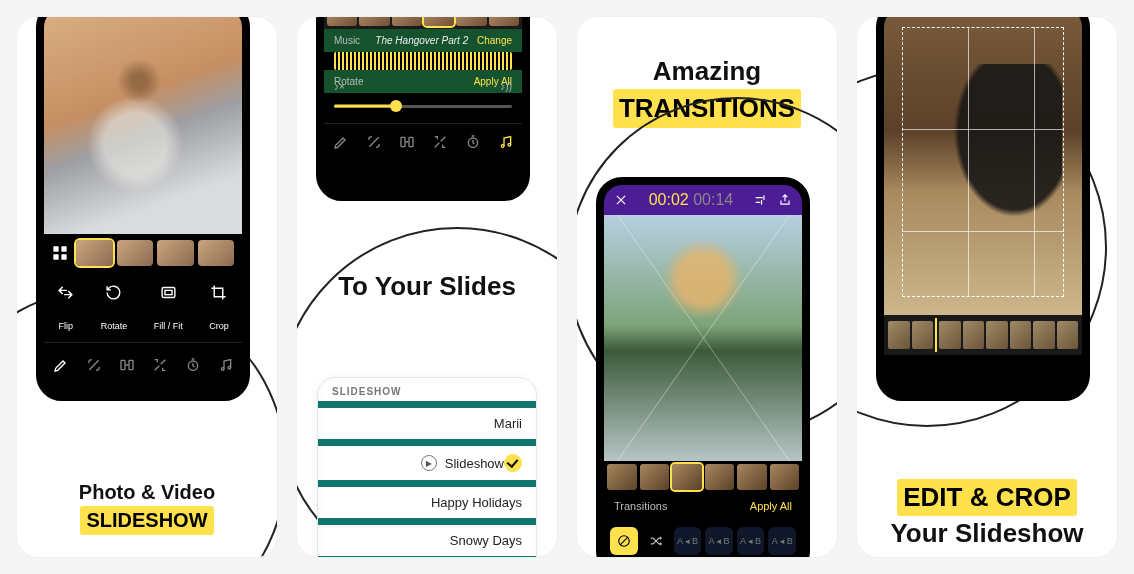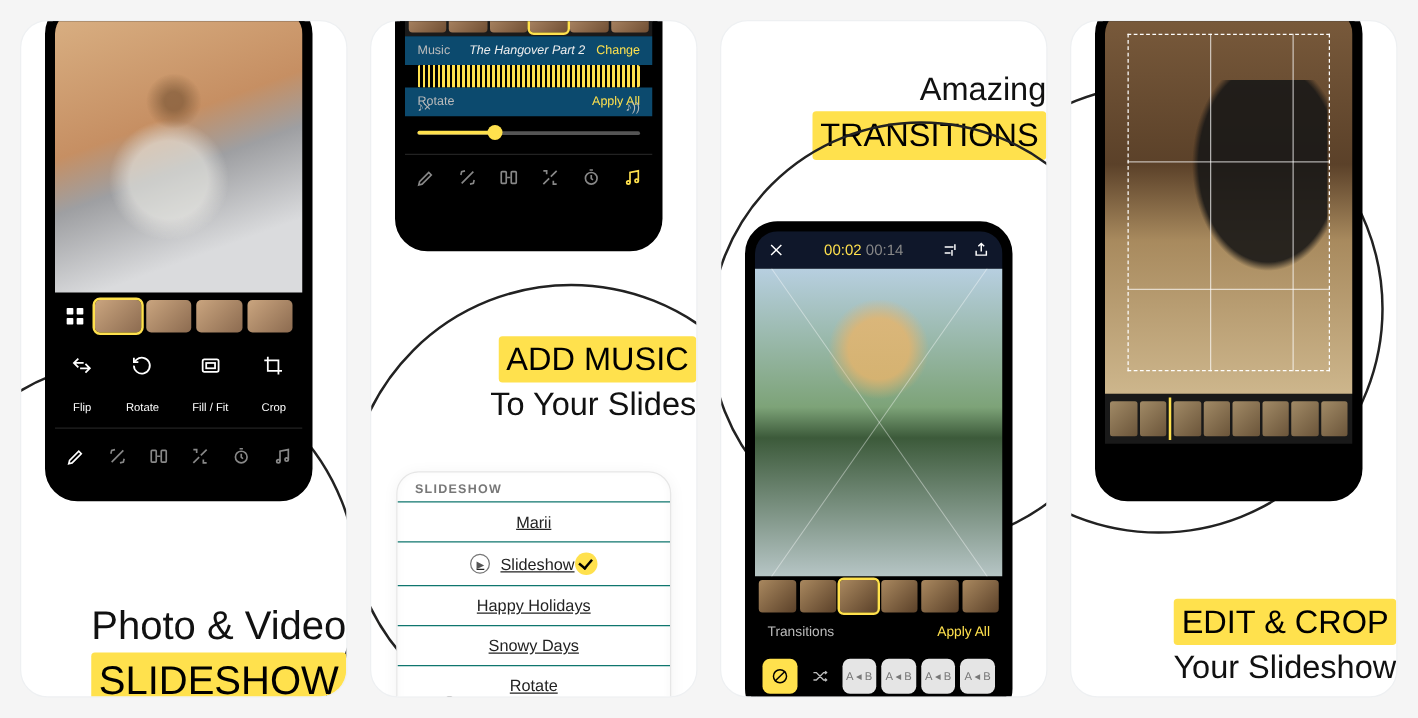--- a/index.html
+++ b/index.html
@@ -11,92 +11,92 @@
   }
   *{box-sizing:border-box;margin:0;padding:0;font-family:-apple-system,Helvetica,Arial,sans-serif;}
   body{background:#f5f5f5;width:1134px;height:574px;overflow:hidden;}
   .stage{width:1134px;height:574px;display:flex;gap:18px;padding:16px;}
   .card{flex:1;background:#fff;border-radius:22px;border:1px solid #eef0f2;position:relative;overflow:hidden;}
 
   .ring{position:absolute;border:2px solid #222;border-radius:50%;pointer-events:none;}
   .phone{position:absolute;background:#000;border-radius:26px;overflow:hidden;border:8px solid #000;}
 
   
-  .caption{position:absolute;text-align:right;font-weight:400;}
+  .caption{position:absolute;text-align:center;font-weight:700;}
   .caption .hl{display:inline-block;background:var(--yellow);padding:1px 6px;border-radius:3px;}
   .caption .plain{color:#111;}
 
   
   .c1 .ring{width:360px;height:360px;left:-90px;top:270px;}
   .c1 .phone{width:214px;height:400px;left:19px;top:-16px;}
   .preview1{height:225px;background:linear-gradient(160deg,#d9b083 0%,#c68f63 40%,#9e9fa2 55%,#dadbdd 80%);position:relative;}
   .preview1::after{content:"";position:absolute;inset:0;background:
     radial-gradient(circle at 48% 32%,#6a4a2c 0 4%,transparent 12%),
     radial-gradient(circle at 46% 60%,#f3f2ec 0 18%,transparent 28%);
     mix-blend-mode:normal;opacity:.55;}
   .thumbs{height:38px;background:#000;display:flex;align-items:center;padding:0 8px;gap:4px;}
   .grid-icon{width:16px;height:16px;color:#fff;flex-shrink:0;margin-right:4px;}
   .thumb{flex:1;height:26px;border-radius:4px;background:linear-gradient(135deg,#caa57f,#8c6b50);} 
   .thumb.sel{outline:2px solid var(--yellow);}
   .tools{height:70px;background:#000;display:flex;justify-content:space-around;align-items:center;color:#fff;font-size:9px;}
   .toolbtn{display:flex;flex-direction:column;align-items:center;gap:20px;}
   .toolbtn svg{width:17px;height:17px;}
   .iconrow{height:44px;background:#000;border-top:1px solid #222;display:flex;justify-content:space-around;align-items:center;color:#888;}
   .iconrow svg,.iconrow .gl{width:16px;height:16px;}
-  .c1 .caption{left:0;right:0;top:462px;font-size:32px;line-height:1.35;}
+  .c1 .caption{left:0;right:0;top:462px;font-size:20px;line-height:1.35;}
 
   
   .c2 .ring{width:360px;height:360px;left:-20px;top:210px;}
   .c2 .phone.top{width:214px;height:220px;left:19px;top:-36px;}
   .mt-thumbs{height:40px;background:#1a1a1a;display:flex;gap:2px;padding:3px;}
   .mt-thumbs .t{flex:1;border-radius:3px;background:linear-gradient(135deg,#c8a07a,#704f34);}
   .mt-thumbs .t.sel{outline:2px solid var(--yellow);}
-  .mt-row{background:#0c4a6e;color:#ddd;font-size:10px;display:flex;justify-content:space-between;align-items:center;padding:6px 10px;}
+  .mt-row{background:#14532d;color:#ddd;font-size:10px;display:flex;justify-content:space-between;align-items:center;padding:6px 10px;}
   .mt-row .lbl{color:#bbb;}
   .mt-row .val{color:#eee;font-style:italic;}
   .mt-row .chg{color:var(--yellow);margin-left:6px;}
   .wave{height:18px;background:repeating-linear-gradient(90deg,var(--yellow) 0 2px,#000 2px 4px);margin:0 10px;border-radius:2px;}
   .slider{height:22px;display:flex;align-items:center;position:relative;margin:2px 10px 6px;}
   .slider .track{flex:1;height:3px;background:#555;border-radius:2px;}
   .slider .fill{position:absolute;left:0;top:50%;transform:translateY(-50%);height:3px;width:35%;background:var(--yellow);border-radius:2px;}
   .slider .knob{position:absolute;left:35%;top:50%;transform:translate(-50%,-50%);width:12px;height:12px;border-radius:50%;background:var(--yellow);}
   .slider .mn,.slider .mx{position:absolute;top:-14px;font-size:10px;color:#bbb;}
   .slider .mn{left:0;} .slider .mx{right:0;}
 
   .c2 .caption.m{left:0;right:0;top:252px;font-size:26px;line-height:1.35;}
 
   .c2 .listcard{position:absolute;left:20px;right:20px;top:360px;height:220px;background:#fff;border-radius:18px;border:1px solid #e6e6e6;box-shadow:0 -2px 8px rgba(0,0,0,.04) inset, 0 2px 12px rgba(0,0,0,.05);overflow:hidden;}
   .c2 .listcard .hdr{padding:8px 14px 4px;font-size:10px;letter-spacing:1px;color:#777;font-weight:700;}
-  .c2 .listcard .item{display:flex;align-items:center;justify-content:center;padding:8px 14px;border-top:1px solid #0f766e;font-size:13px;color:#222;text-decoration:underline;}
+  .c2 .listcard .item{display:flex;align-items:center;justify-content:flex-end;padding:8px 14px;border-top:7px solid #0f766e;font-size:13px;color:#222;}
   .c2 .listcard .item:first-of-type{border-top:none;}
   .c2 .listcard .item .left{display:flex;align-items:center;gap:8px;}
   .playcirc{width:16px;height:16px;border:1px solid #777;border-radius:50%;display:flex;align-items:center;justify-content:center;font-size:8px;color:#555;}
   .check{width:18px;height:18px;border-radius:50%;background:var(--yellow);position:relative;}
   .check::after{content:"";position:absolute;left:5px;top:3px;width:5px;height:8px;border:2px solid #000;border-top:none;border-left:none;transform:rotate(40deg);}
 
   
   .c3 .ring{width:340px;height:340px;left:-10px;top:80px;}
   .c3 .caption.t{left:0;right:0;top:36px;font-size:26px;line-height:1.4;}
   .c3 .phone{width:214px;height:400px;left:19px;top:160px;}
-  .tbar{height:30px;background:#0f172a;display:flex;align-items:center;justify-content:space-between;padding:0 10px;color:#fff;font-size:12px;}
+  .tbar{height:30px;background:#4c1d95;display:flex;align-items:center;justify-content:space-between;padding:0 10px;color:#fff;font-size:16px;}
   .tbar .icons{display:flex;gap:10px;align-items:center;}
   .tbar svg{width:14px;height:14px;}
   .tbar .cur{color:var(--yellow);}
   .tpreview{height:246px;background:linear-gradient(180deg,#b7cfe0 0%,#7da378 45%,#3c5a3a 55%,#b6c5c5 100%);position:relative;}
   .tpreview::before,.tpreview::after{content:"";position:absolute;}
   .tpreview::before{left:50%;top:0;bottom:0;width:0;border-left:1px solid rgba(255,255,255,.4);transform:skewX(35deg);}
   .tpreview::after{left:50%;top:0;bottom:0;width:0;border-left:1px solid rgba(255,255,255,.4);transform:skewX(-35deg);}
   .tpreview .sun{position:absolute;left:22%;top:10%;right:22%;height:40%;background:radial-gradient(circle at 50% 40%,#e8b46a 0 30%,transparent 50%);opacity:.8;}
   .thumbs2{height:32px;background:#000;display:flex;gap:3px;padding:3px;}
   .thumbs2 .t{flex:1;border-radius:3px;background:linear-gradient(135deg,#a9885f,#5b4129);}
   .thumbs2 .t.sel{outline:2px solid var(--yellow);}
   .trow{height:26px;background:#000;display:flex;align-items:center;justify-content:space-between;color:#bbb;font-size:11px;padding:0 10px;}
   .trow .aa{color:var(--yellow);}
   .trbtns{height:44px;background:#000;display:flex;align-items:center;gap:4px;padding:0 6px;}
-  .trbtns .b{flex:1;height:28px;border-radius:6px;background:#e5e5e5;color:#777;font-size:9px;display:flex;align-items:center;justify-content:center;}
+  .trbtns .b{flex:1;height:28px;border-radius:6px;background:#0f172a;color:#777;font-size:9px;display:flex;align-items:center;justify-content:center;}
   .trbtns .b.first{background:var(--yellow);color:#000;}
   .trbtns .shuffle{width:28px;flex:none;background:#000;color:#bbb;}
 
   
   .c4 .ring{width:360px;height:360px;left:-110px;top:50px;}
   .c4 .phone{width:214px;height:400px;left:19px;top:-16px;}
   .crop{height:306px;background:linear-gradient(180deg,#7a5b3c 0%,#5b4129 40%,#a88a5e 60%,#cdb68c 100%);position:relative;}
   .crop::after{content:"";position:absolute;inset:18px;border:1.5px dashed #fff;}
   .crop .gl{position:absolute;left:18px;right:18px;top:calc(18px + 33.3%);height:0;border-top:1px solid rgba(255,255,255,.65);}
   .crop .gl2{top:calc(18px + 66.6%);}
@@ -242,21 +242,20 @@
             <path d="M12 9v4l2 2M10 3h4"></path>
           </svg>
         <svg viewBox="0 0 24 24" fill="none" stroke="#FFE14D" stroke-width="2">
             <path d="M9 18V6l10-2v12"></path>
             <circle cx="7" cy="18" r="2"></circle>
             <circle cx="17" cy="16" r="2"></circle>
           </svg>
       </div>
     </div>
     <div class="caption m">
-      <div><span class="hl">ADD MUSIC</span></div>
       <div class="plain">To Your Slides</div>
     </div>
     <div class="listcard">
       <div class="hdr">SLIDESHOW</div>
       <div class="item">
         <span class="left">
             <span>Marii</span>
           </span>
       </div>
       <div class="item">

